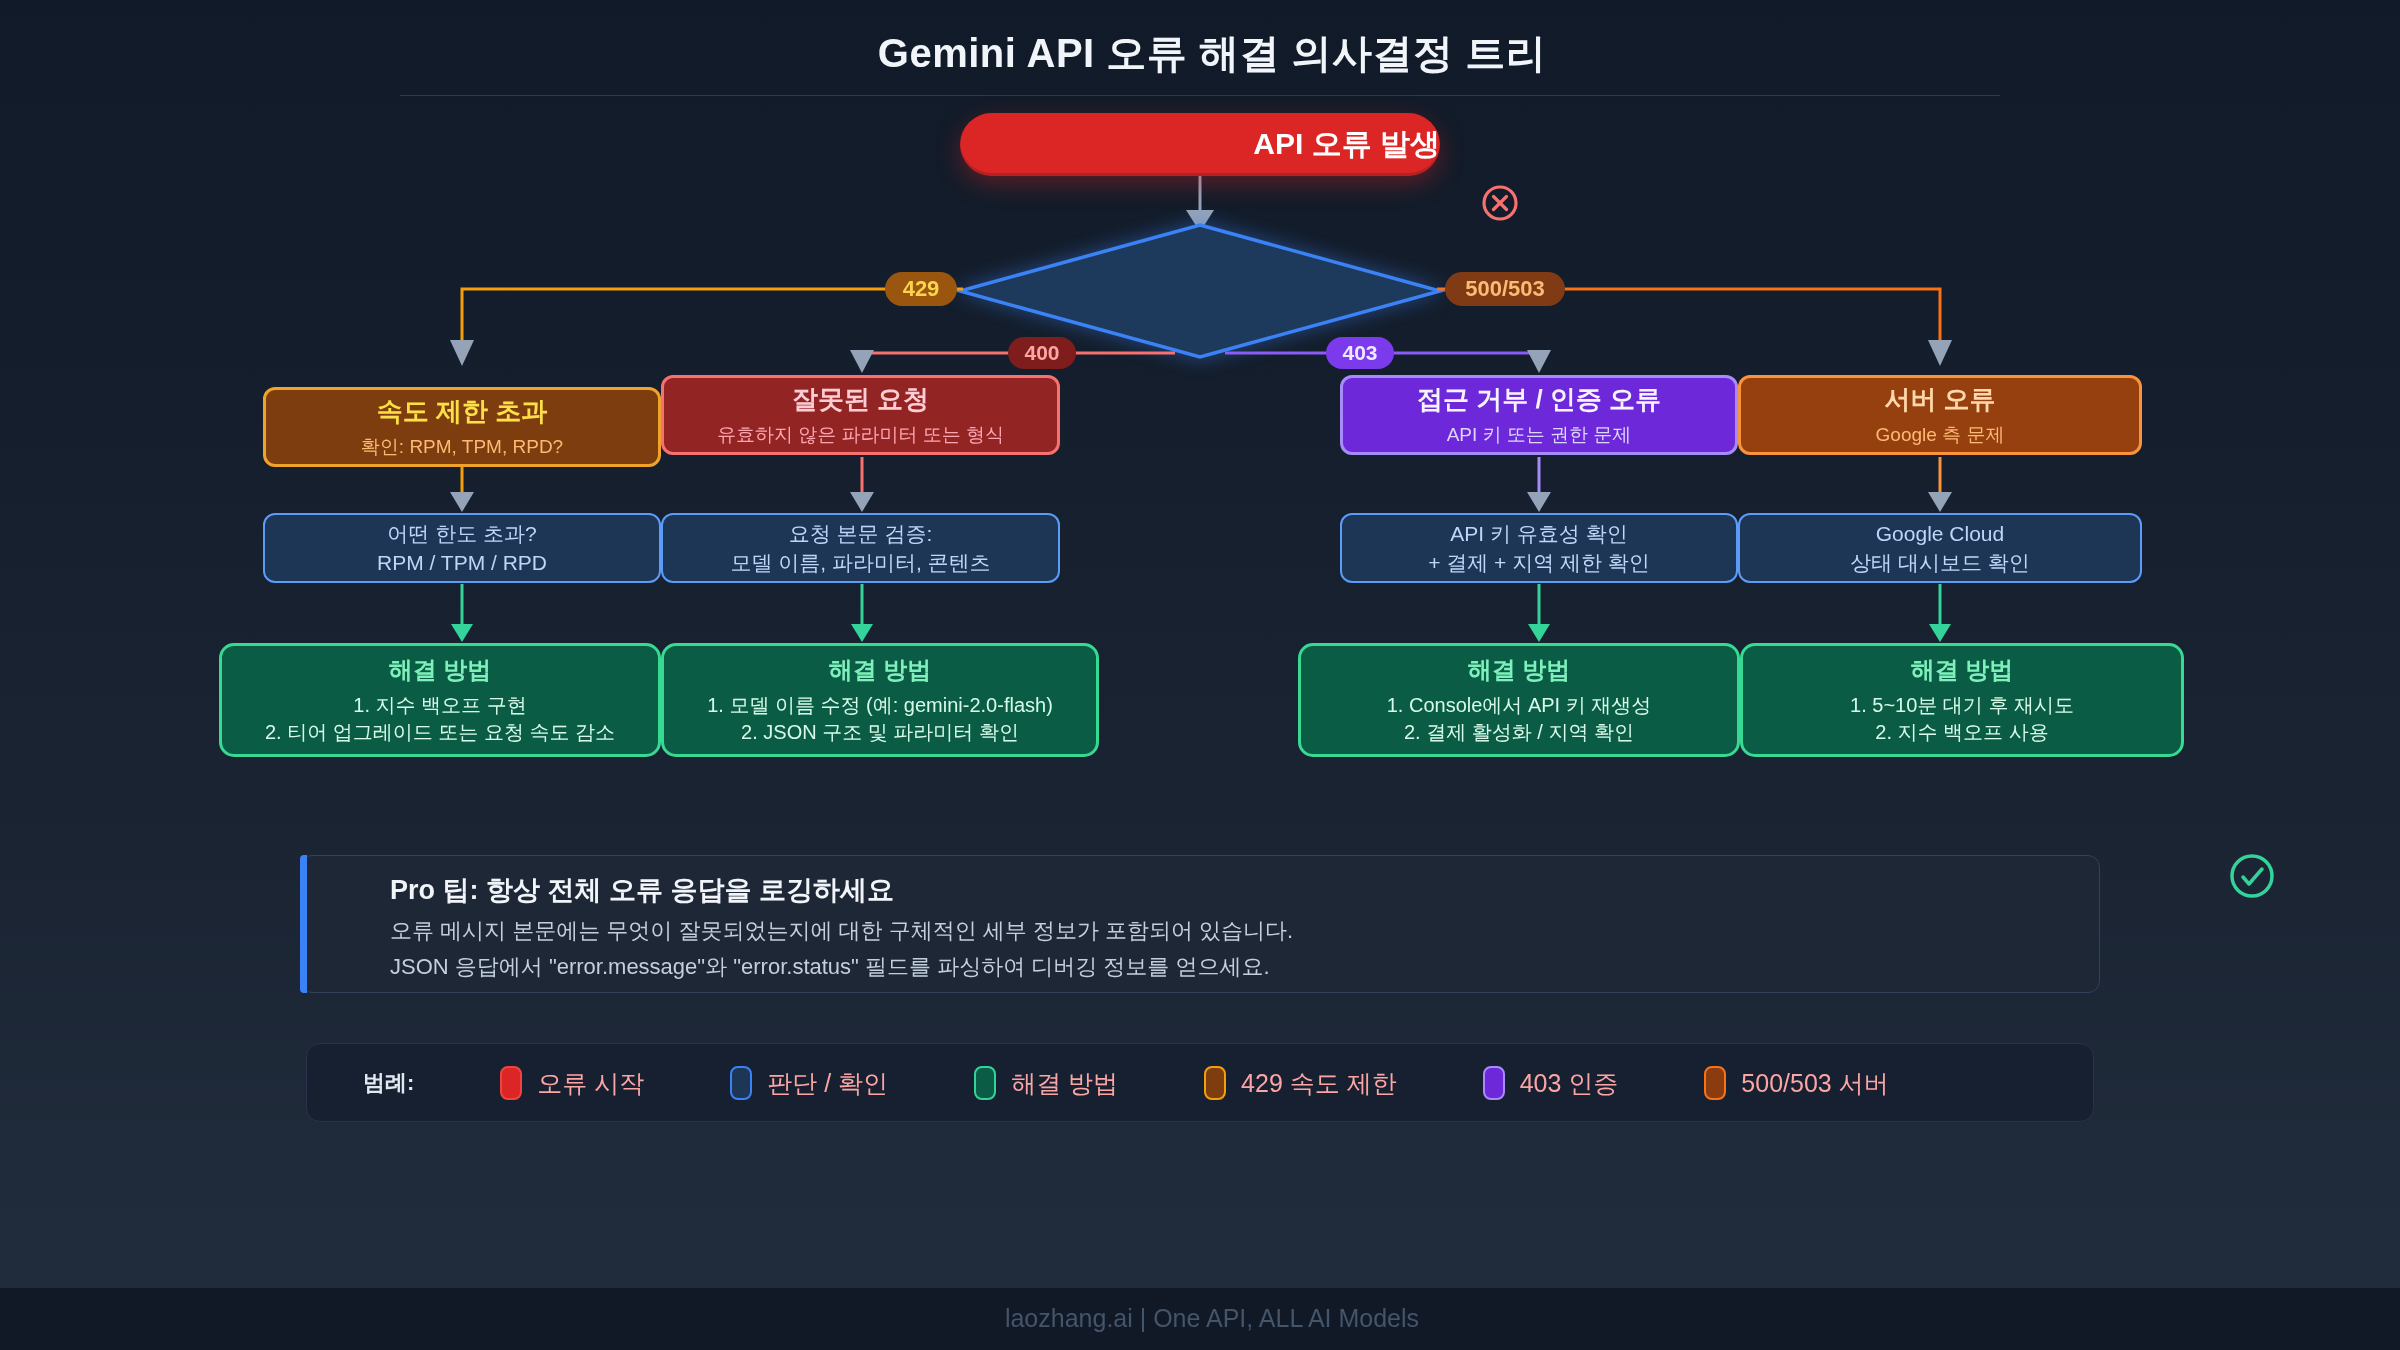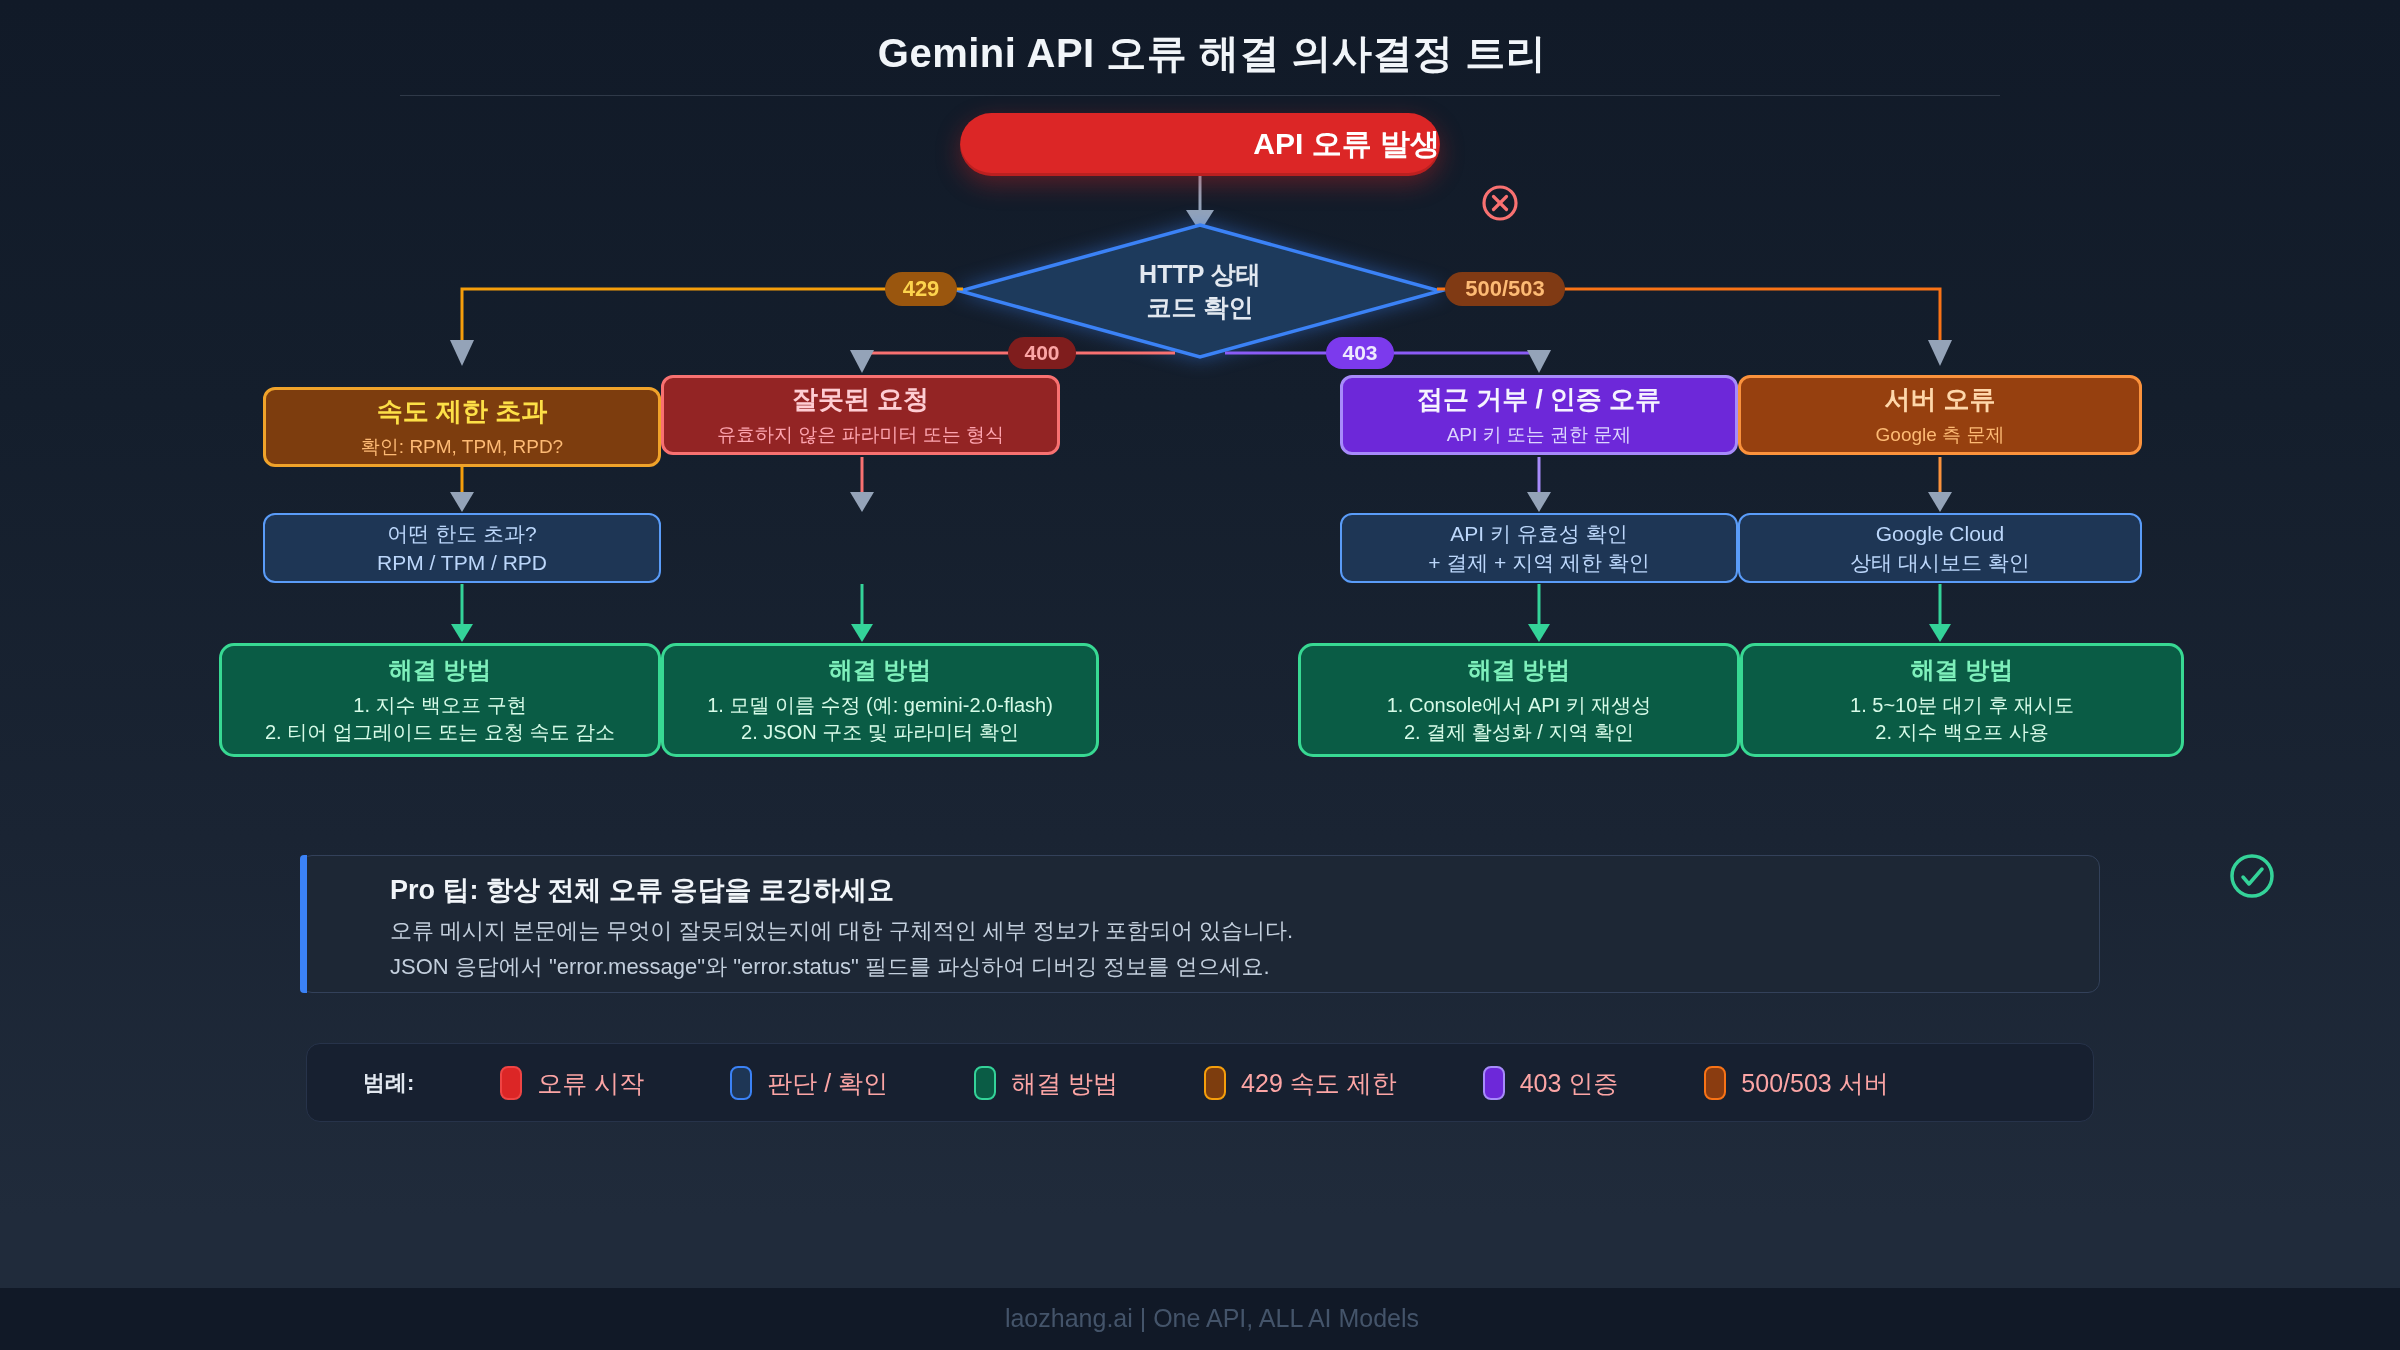--- a/index.html
+++ b/index.html
@@ -134,24 +134,20 @@
     </g>
   </svg>
 
   <div class="abs page-title">Gemini API 오류 해결 의사결정 트리</div>
   <div class="abs title-rule"></div>
 
   <div class="abs start-node">
     <span>API 오류 발생</span>
   </div>
 
-  <div class="abs diamond-label">
-    <div>HTTP 상태</div>
-    <div>코드 확인</div>
-  </div>
 
   <div class="badge bg429">429</div>
   <div class="badge bg500">500/503</div>
   <div class="badge bg400">400</div>
   <div class="badge bg403">403</div>
 
   <div class="abs node cause box-rate">
     <div class="t">속도 제한 초과</div>
     <div class="s">확인: RPM, TPM, RPD?</div>
   </div>
@@ -164,20 +160,24 @@
     <div class="s">API 키 또는 권한 문제</div>
   </div>
   <div class="abs node cause box-server">
     <div class="t">서버 오류</div>
     <div class="s">Google 측 문제</div>
   </div>
 
   <div class="abs node check chk1">
     <div>어떤 한도 초과?</div>
     <div>RPM / TPM / RPD</div>
+  </div>
+  <div class="abs node check chk2">
+    <div>요청 본문 검증:</div>
+    <div>모델 이름, 파라미터, 콘텐츠</div>
   </div>
   <div class="abs node check chk3">
     <div>API 키 유효성 확인</div>
     <div>+ 결제 + 지역 제한 확인</div>
   </div>
   <div class="abs node check chk4">
     <div>Google Cloud</div>
     <div>상태 대시보드 확인</div>
   </div>
 

